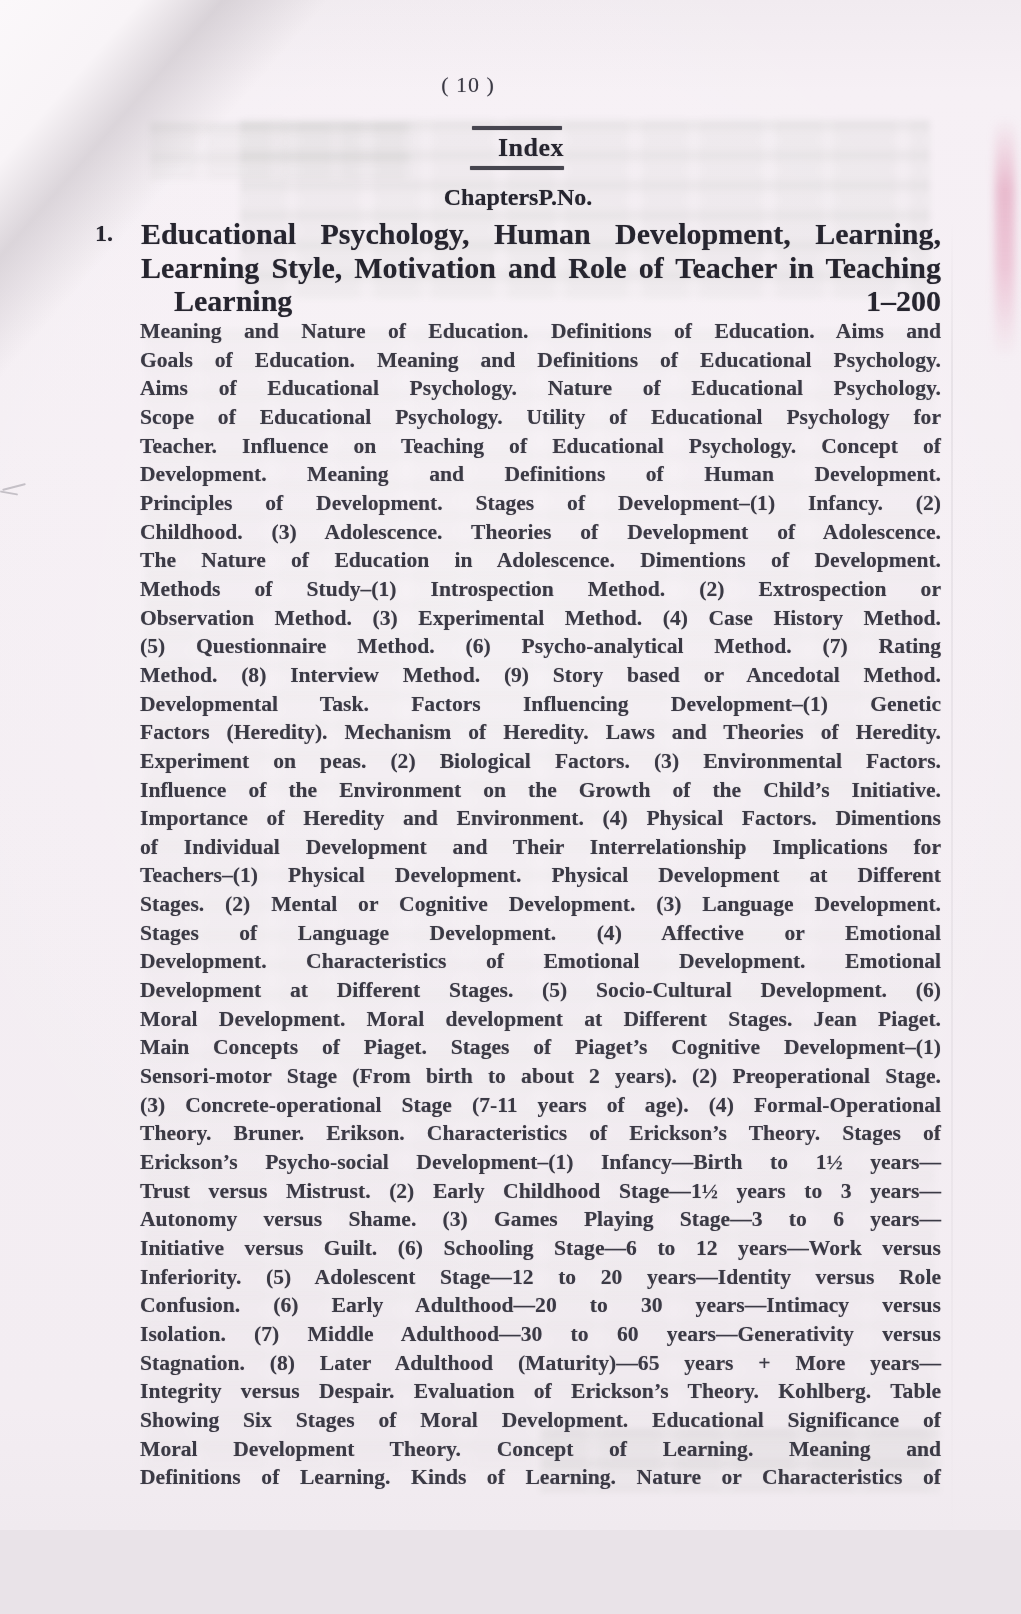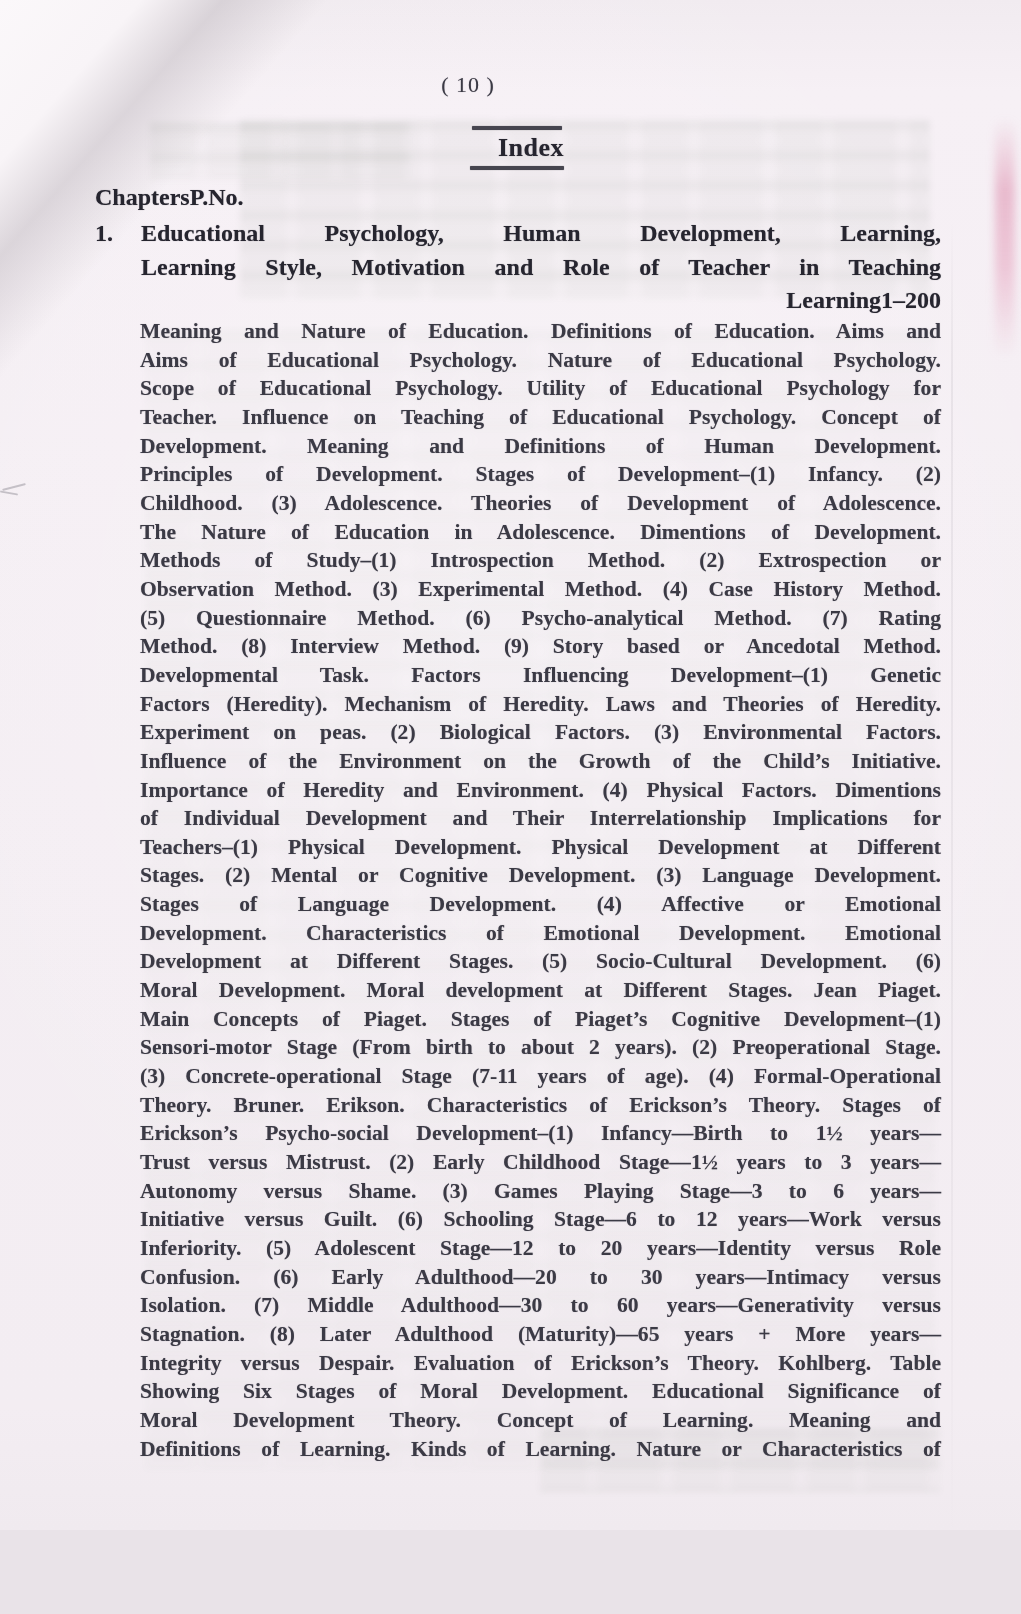--- a/index.html
+++ b/index.html
@@ -62,28 +62,28 @@
     text-align: center; font-size: 22px; letter-spacing: 1px;
   }
   .index-heading { position: absolute; left: 470px; top: 126px; width: 94px; text-align: right; }
   .index-rule { height: 4px; background: #46454f; border-radius: 1px; box-shadow: 0 0 1px rgba(60,58,70,0.7); }
   .index-rule.top { margin-bottom: 3px; width: 90px; margin-left: auto; margin-right: auto; }
   .index-rule.bottom { margin-top: 3px; width: 94px; }
   .index-title { font-size: 26px; letter-spacing: 0.5px; line-height: 30px; }
 
   .col-header-row {
     position: absolute; left: 95px; top: 184px; width: 846px;
-    display: flex; justify-content: flex-start;
+    display: flex; justify-content: center;
     font-size: 24px;
   }
   .chapter-row { position: absolute; left: 95px; top: 217px; width: 846px; display: flex; }
   .chapter-num { width: 46px; font-size: 24px; line-height: 33.5px; flex: none; }
-  .chapter-title { width: 800px; flex: none; font-size: 24px; line-height: 33.5px; }
+  .chapter-title { width: 800px; flex: none; font-size: 30px; line-height: 33.5px; }
   .t-just { text-align: justify; text-align-last: justify; }
-  .t-split { display: flex; justify-content: flex-end; }
+  .t-split { display: flex; justify-content: space-between; margin-left: 33px; }
 
   .index-body {
     position: absolute; left: 140px; top: 317px; width: 801px;
     font-size: 21.6px; line-height: 28.65px;
     word-spacing: 0.5px;
     font-weight: bold;
   }
   .bline { text-align: justify; text-align-last: justify; white-space: normal; }
 </style>
 </head>
@@ -122,20 +122,21 @@
       <div class="ink-b t-just">Learning Style, Motivation and Role of Teacher in Teaching</div>
       <div class="t-split">
         <span class="ink-b">Learning</span>
         <span class="ink-b">1–200</span>
       </div>
     </div>
   </div>
 
   <div class="index-body ink">
       <div class="bline">Meaning and Nature of Education. Definitions of Education. Aims and</div>
+      <div class="bline">Goals of Education. Meaning and Definitions of Educational Psychology.</div>
       <div class="bline">Aims of Educational Psychology. Nature of Educational Psychology.</div>
       <div class="bline">Scope of Educational Psychology. Utility of Educational Psychology for</div>
       <div class="bline">Teacher. Influence on Teaching of Educational Psychology. Concept of</div>
       <div class="bline">Development. Meaning and Definitions of Human Development.</div>
       <div class="bline">Principles of Development. Stages of Development–(1) Infancy. (2)</div>
       <div class="bline">Childhood. (3) Adolescence. Theories of Development of Adolescence.</div>
       <div class="bline">The Nature of Education in Adolescence. Dimentions of Development.</div>
       <div class="bline">Methods of Study–(1) Introspection Method. (2) Extrospection or</div>
       <div class="bline">Observation Method. (3) Experimental Method. (4) Case History Method.</div>
       <div class="bline">(5) Questionnaire Method. (6) Psycho-analytical Method. (7) Rating</div>

